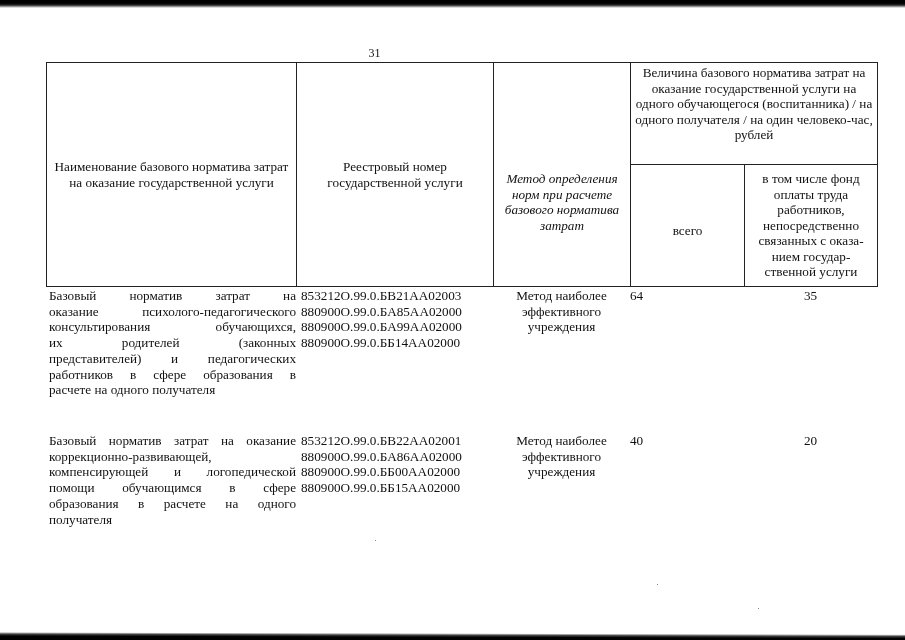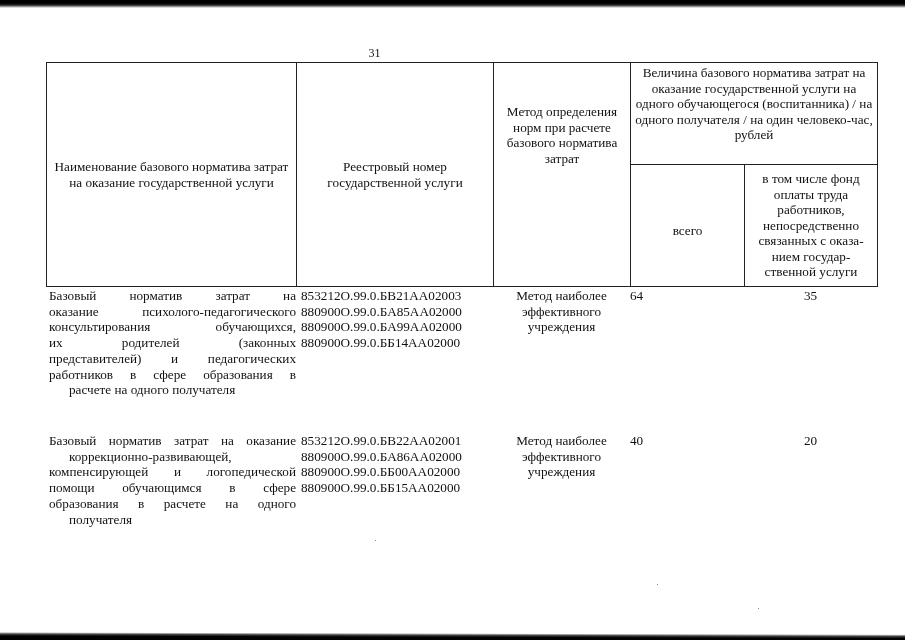--- a/index.html
+++ b/index.html
@@ -53,21 +53,22 @@
     text-align: center;
     padding: 0 3px;
     vertical-align: middle;
   }
   .header-table td.top-aligned {
     vertical-align: top;
     padding-top: 2px;
   }
   .header-table td.method-head {
     vertical-align: top;
-    padding-top: 41px;
+    padding-top: 108px;
+    font-style: italic;
   }
   .header-table td.vsego {
     padding-top: 10px;
   }
   .data-row {
     position: absolute;
     left: 46px;
     width: 831px;
     font-size: 13.2px;
     line-height: 15.7px;
@@ -82,21 +83,20 @@
     text-align: justify;
     text-align-last: left;
   }
   .cell-name .line {
     display: block;
     text-align: justify;
     text-align-last: justify;
   }
   .cell-name .line.last {
     text-align-last: left;
-    margin-left: 20px;
   }
   .cell-codes {
     left: 255px;
     width: 192px;
     white-space: nowrap;
   }
   .cell-codes .code {
     display: block;
   }
   .cell-method {

